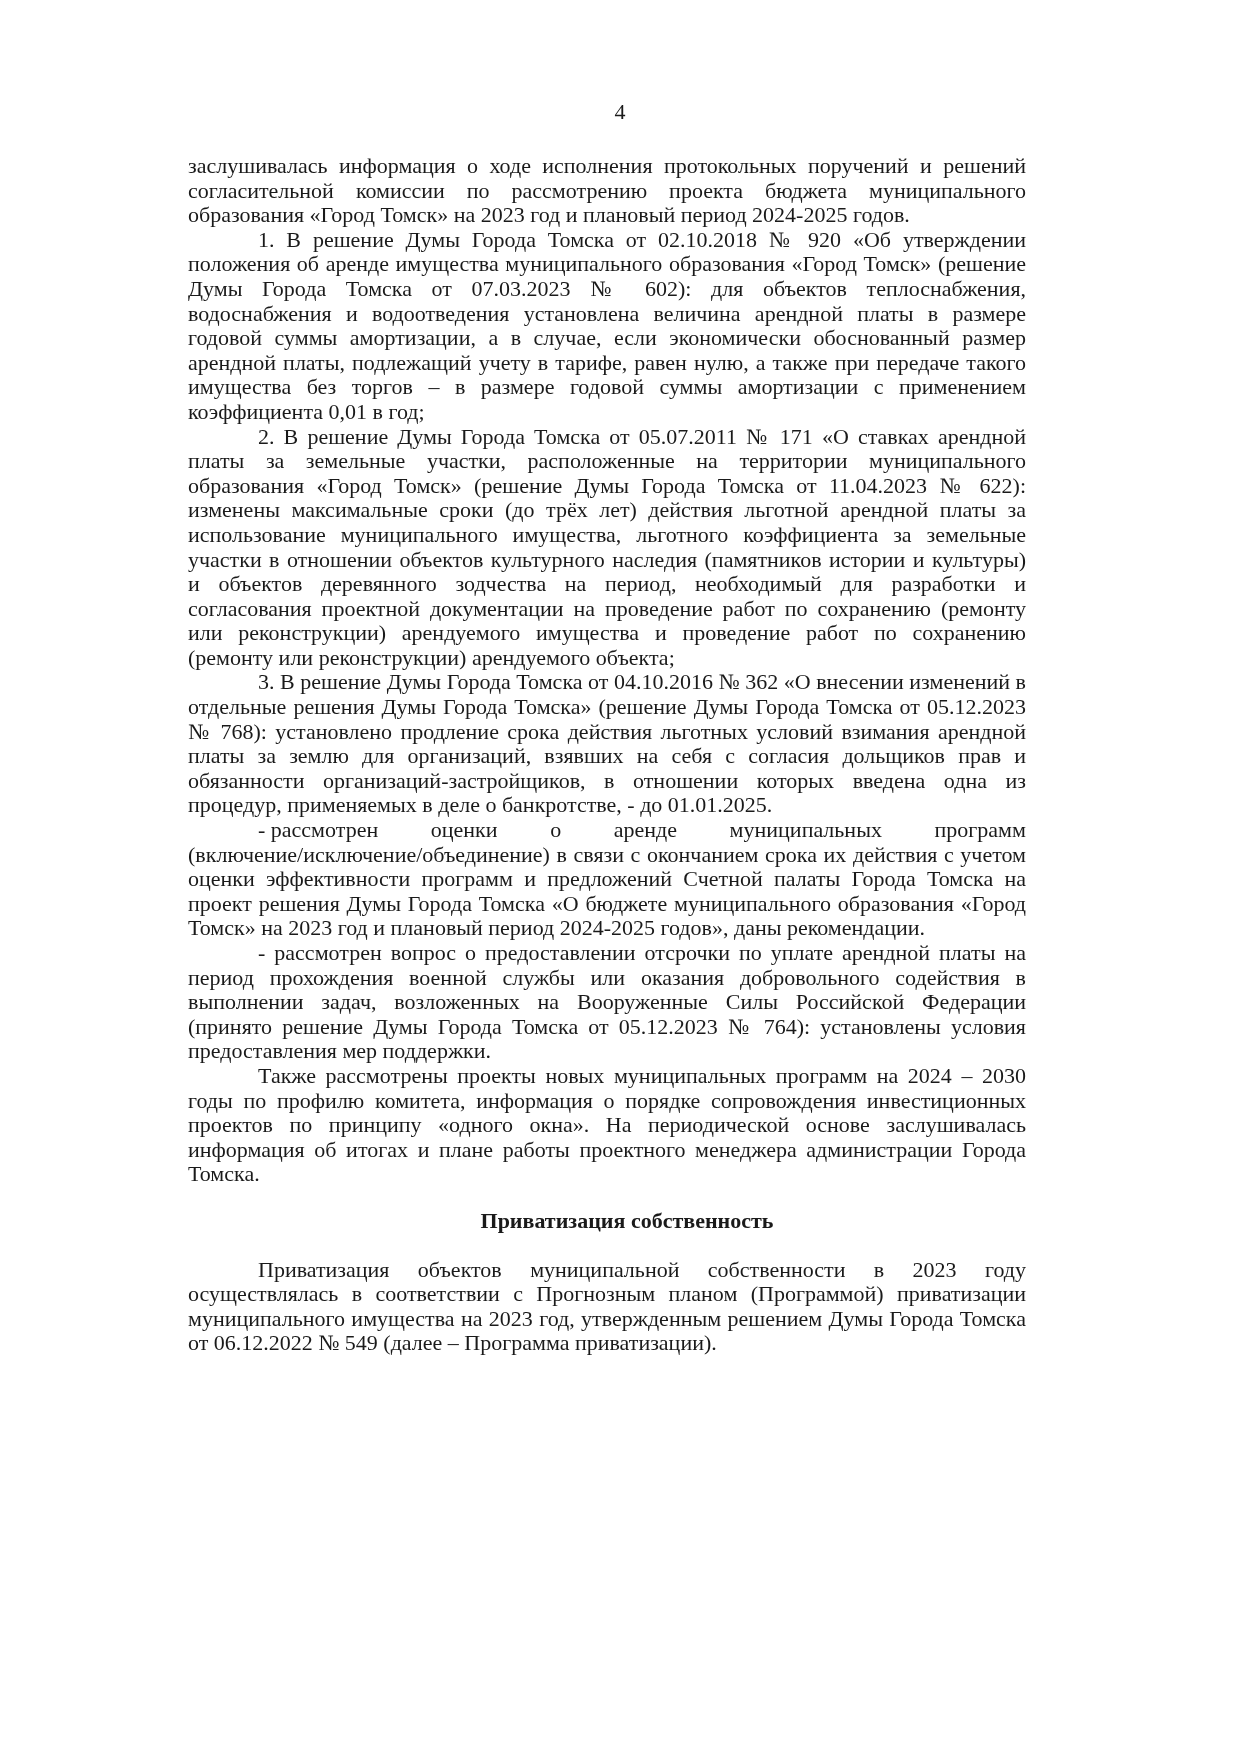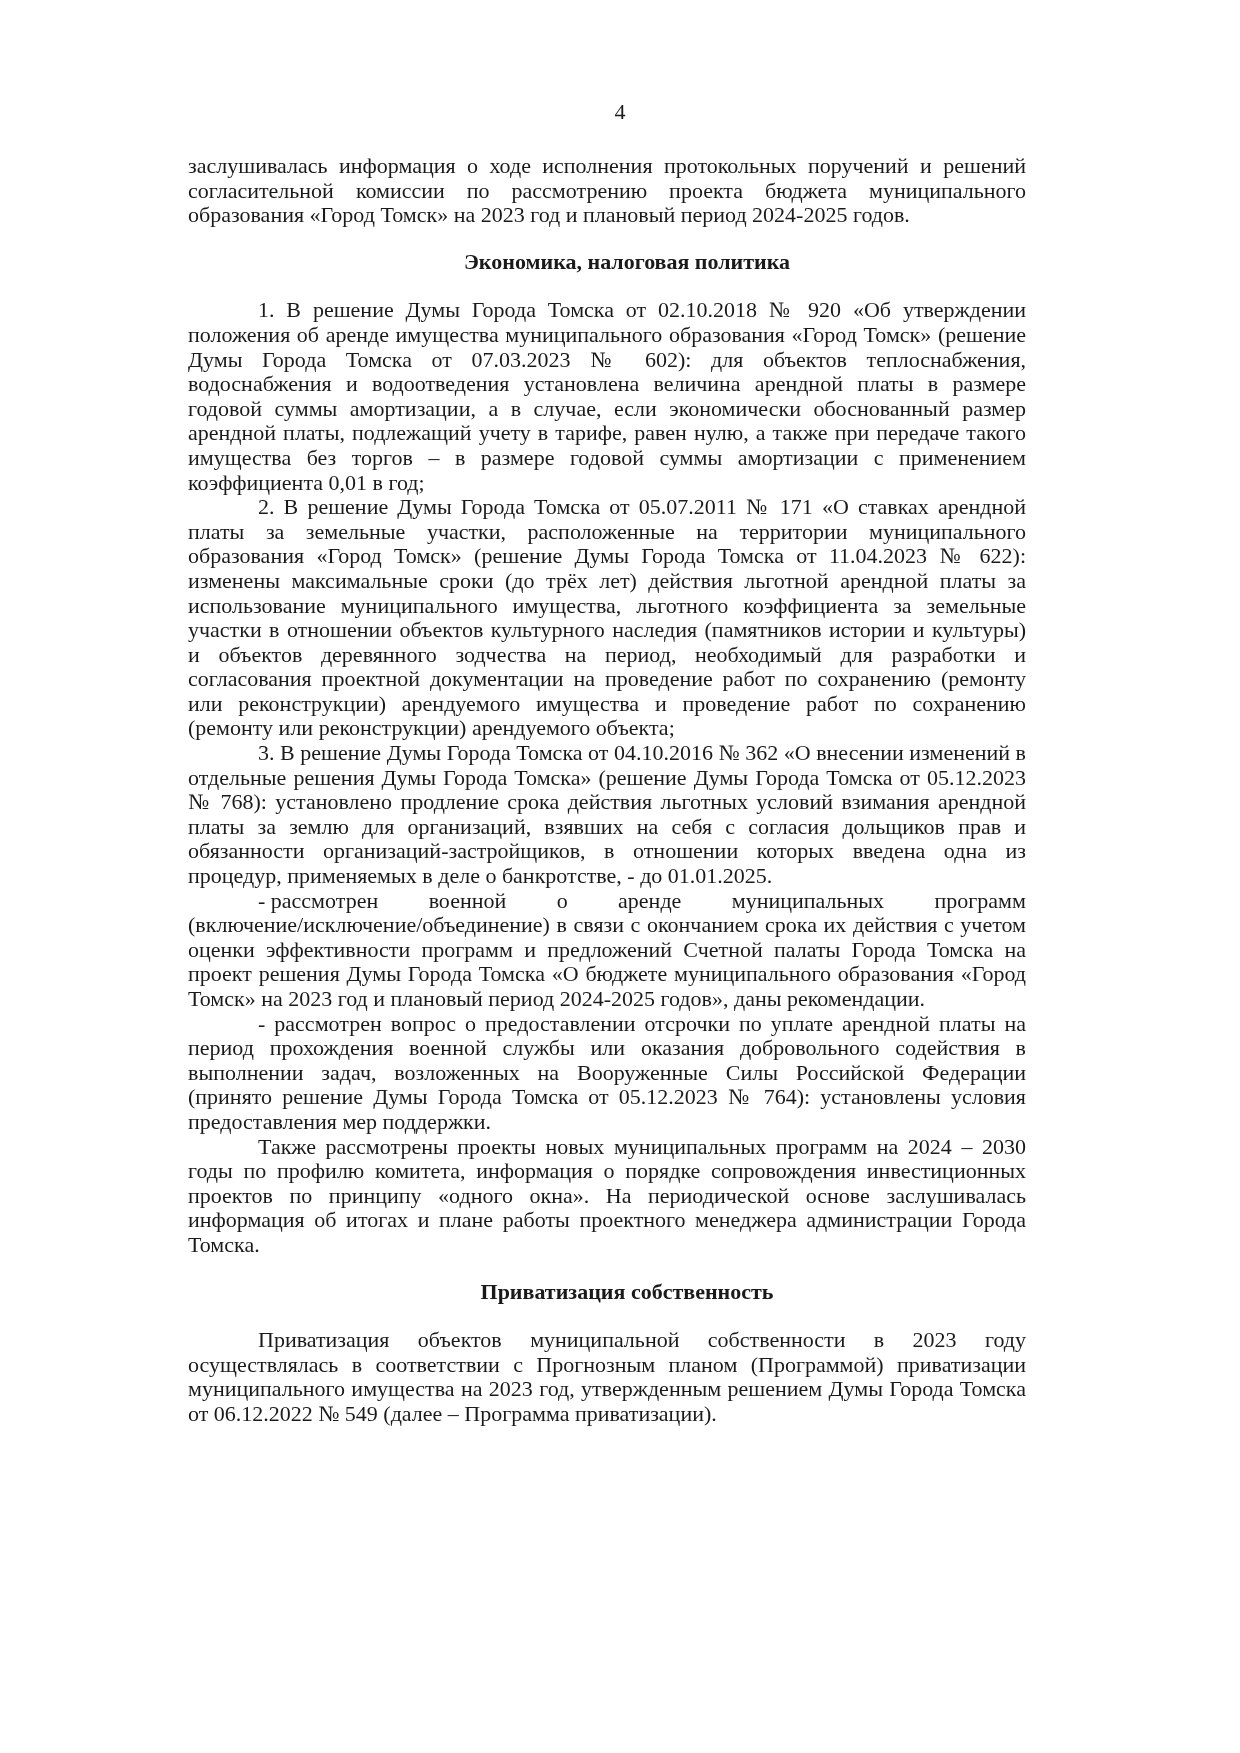--- a/index.html
+++ b/index.html
@@ -26,29 +26,28 @@
 </style>
 </head>
 <body>
 
 <div class="page">
   <div class="page-number">4</div>
 
   <div class="content">
     <p>заслушивалась информация о ходе исполнения протокольных поручений и решений согласительной комиссии по рассмотрению проекта бюджета муниципального образования «Город Томск» на 2023 год и плановый период 2024-2025 годов.</p>
 
-    <div class="section-title">Экономика, налоговая политика</div>
 
     <p class="indent">1. В решение Думы Города Томска от 02.10.2018 № 920 «Об утверждении положения об аренде имущества муниципального образования «Город Томск» (решение Думы Города Томска от 07.03.2023 № 602): для объектов теплоснабжения, водоснабжения и водоотведения установлена величина арендной платы в размере годовой суммы амортизации, а в случае, если экономически обоснованный размер арендной платы, подлежащий учету в тарифе, равен нулю, а также при передаче такого имущества без торгов – в размере годовой суммы амортизации с применением коэффициента 0,01 в год;</p>
     <p class="indent">2. В решение Думы Города Томска от 05.07.2011 № 171 «О ставках арендной платы за земельные участки, расположенные на территории муниципального образования «Город Томск» (решение Думы Города Томска от 11.04.2023 № 622): изменены максимальные сроки (до трёх лет) действия льготной арендной платы за использование муниципального имущества, льготного коэффициента за земельные участки в отношении объектов культурного наследия (памятников истории и культуры) и объектов деревянного зодчества на период, необходимый для разработки и согласования проектной документации на проведение работ по сохранению (ремонту или реконструкции) арендуемого имущества и проведение работ по сохранению (ремонту или реконструкции) арендуемого объекта;</p>
     <p class="indent">3. В решение Думы Города Томска от 04.10.2016 № 362 «О внесении изменений в отдельные решения Думы Города Томска» (решение Думы Города Томска от 05.12.2023 № 768): установлено продление срока действия льготных условий взимания арендной платы за землю для организаций, взявших на себя с согласия дольщиков прав и обязанности организаций-застройщиков, в отношении которых введена одна из процедур, применяемых в деле о банкротстве, - до 01.01.2025.</p>
 
     <div class="bullet-line">
       <span>- рассмотрен</span>
-      <span>военной</span>
+      <span>оценки</span>
       <span>о</span>
       <span>аренде</span>
       <span>муниципальных</span>
       <span>программ</span>
     </div>
     <p>(включение/исключение/объединение) в связи с окончанием срока их действия с учетом оценки эффективности программ и предложений Счетной палаты Города Томска на проект решения Думы Города Томска «О бюджете муниципального образования «Город Томск» на 2023 год и плановый период 2024-2025 годов», даны рекомендации.</p>
     <p class="indent">- рассмотрен вопрос о предоставлении отсрочки по уплате арендной платы на период прохождения военной службы или оказания добровольного содействия в выполнении задач, возложенных на Вооруженные Силы Российской Федерации (принято решение Думы Города Томска от 05.12.2023 № 764): установлены условия предоставления мер поддержки.</p>
     <p class="indent">Также рассмотрены проекты новых муниципальных программ на 2024 – 2030 годы по профилю комитета, информация о порядке сопровождения инвестиционных проектов по принципу «одного окна». На периодической основе заслушивалась информация об итогах и плане работы проектного менеджера администрации Города Томска.</p>
 
     <div class="section-title">Приватизация собственность</div>

